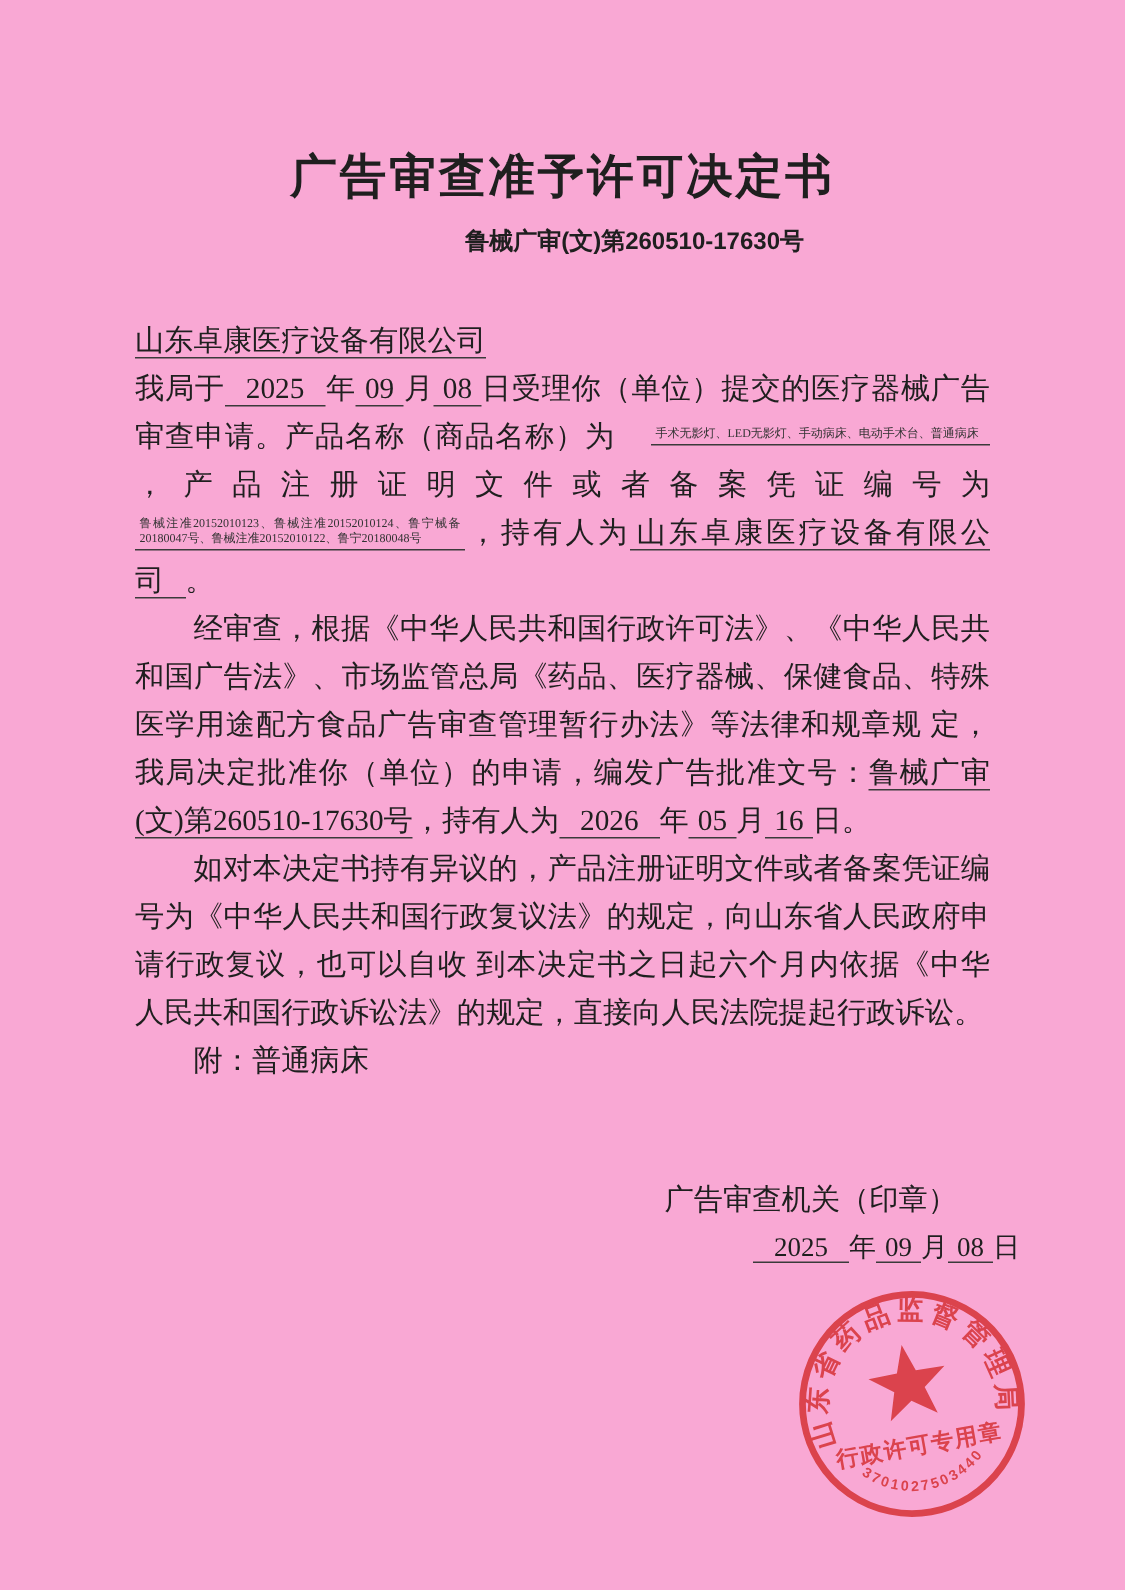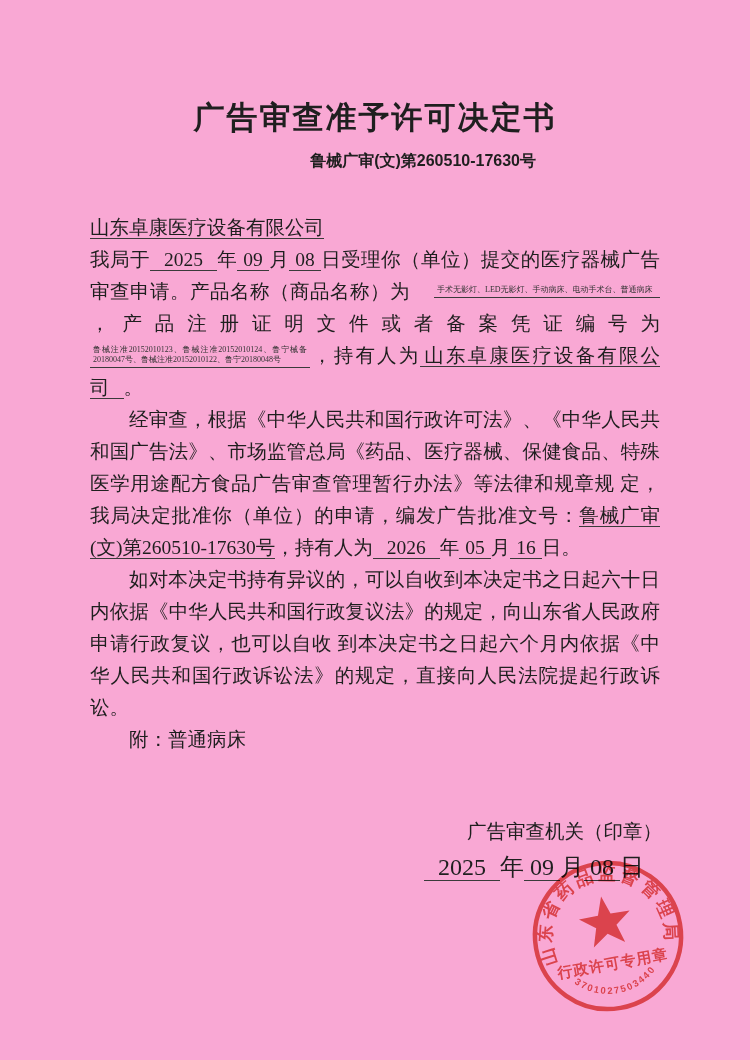--- a/index.html
+++ b/index.html
@@ -25,22 +25,22 @@
   .pad6 { padding:0 6px; }
   .pad14 { padding:0 14px; }
   .padname { padding:0 14px 0 4px; }
   .smallfill {
     display:inline-block; border-bottom:1.6px solid #3a3a3a;
     font-size:8px; line-height:10px; vertical-align:baseline;
     color:#333; padding:0 3px 2px;
   }
   .product { width:220px; white-space:nowrap; overflow:hidden;margin-left:24px; }
   .reg { width:214px; }
-  .authority { margin-top:62px; text-align:right; padding-right:88px; font-size:19.5px; }
-  .issue-date { margin-top:6px; text-align:right; padding-right:106px; font-size:24px; }
+  .authority { margin-top:62px; text-align:right; padding-right:112px; font-size:19.5px; }
+  .issue-date { margin-top:6px; text-align:right; padding-right:70px; font-size:18px; }
   .seal {
     position:absolute; left:527px; top:855px; width:162px; height:162px;
     opacity:.88; mix-blend-mode:multiply;
   }
   .seal text { font-family:"Liberation Sans","DejaVu Sans",sans-serif; font-weight:bold; }
 </style>
 </head>
 <body>
 
 <div class="page">
@@ -50,21 +50,21 @@
   <div class="docno">鲁械广审(文)第260510-17630号</div>
 
   <div class="body">
 
     <p><span class="u">山东卓康医疗设备有限公司</span></p>
 
     <p><span>我局于</span><span class="u pad14">2025</span><span>年</span><span class="u pad6">09</span><span>月</span><span class="u pad6">08</span><span>日受理你（单位）提交的医疗器械广告审查申请。产品名称（商品名称）为</span><span class="smallfill product">手术无影灯、LED无影灯、手动病床、电动手术台、普通病床</span><span>，产品注册证明文件或者备案凭证编号为</span><span class="smallfill reg">鲁械注准20152010123、鲁械注准20152010124、鲁宁械备20180047号、鲁械注准20152010122、鲁宁20180048号</span><span>，持有人为</span><span class="u padname">山东卓康医疗设备有限公司</span><span>。</span></p>
 
     <p class="indent mt8"><span>经审查，根据《中华人民共和国行政许可法》、《中华人民共和国广告法》、市场监管总局《药品、医疗器械、保健食品、特殊医学用途配方食品广告审查管理暂行办法》等法律和规章规 定，我局决定批准你（单位）的申请，编发广告批准文号：</span><span class="u">鲁械广审(文)第260510-17630号</span><span>，持有人为</span><span class="u pad14">2026</span><span>年</span><span class="u pad6">05</span><span>月</span><span class="u pad6">16</span><span>日。</span></p>
 
-    <p class="indent mt10">如对本决定书持有异议的，可以自收到本决定书之日起六十日内依据《中华人民共和国行政复议法》的规定，向山东省人民政府申请行政复议，也可以自收 到本决定书之日起六个月内依据《中华人民共和国行政诉讼法》的规定，直接向人民法院提起行政诉讼。</p>
+    <p class="indent mt10">如对本决定书持有异议的，产品注册证明文件或者备案凭证编号为《中华人民共和国行政复议法》的规定，向山东省人民政府申请行政复议，也可以自收 到本决定书之日起六个月内依据《中华人民共和国行政诉讼法》的规定，直接向人民法院提起行政诉讼。</p>
 
     <p class="indent mt2">附：普通病床</p>
 
   </div>
 
   <div class="authority">广告审查机关（印章）</div>
 
   <div class="issue-date"><span class="u pad14">2025</span><span>年</span><span class="u pad6">09</span><span>月</span><span class="u pad6">08</span><span>日</span></div>
 
   <svg class="seal" viewBox="-81 -81 162 162" aria-hidden="true">

